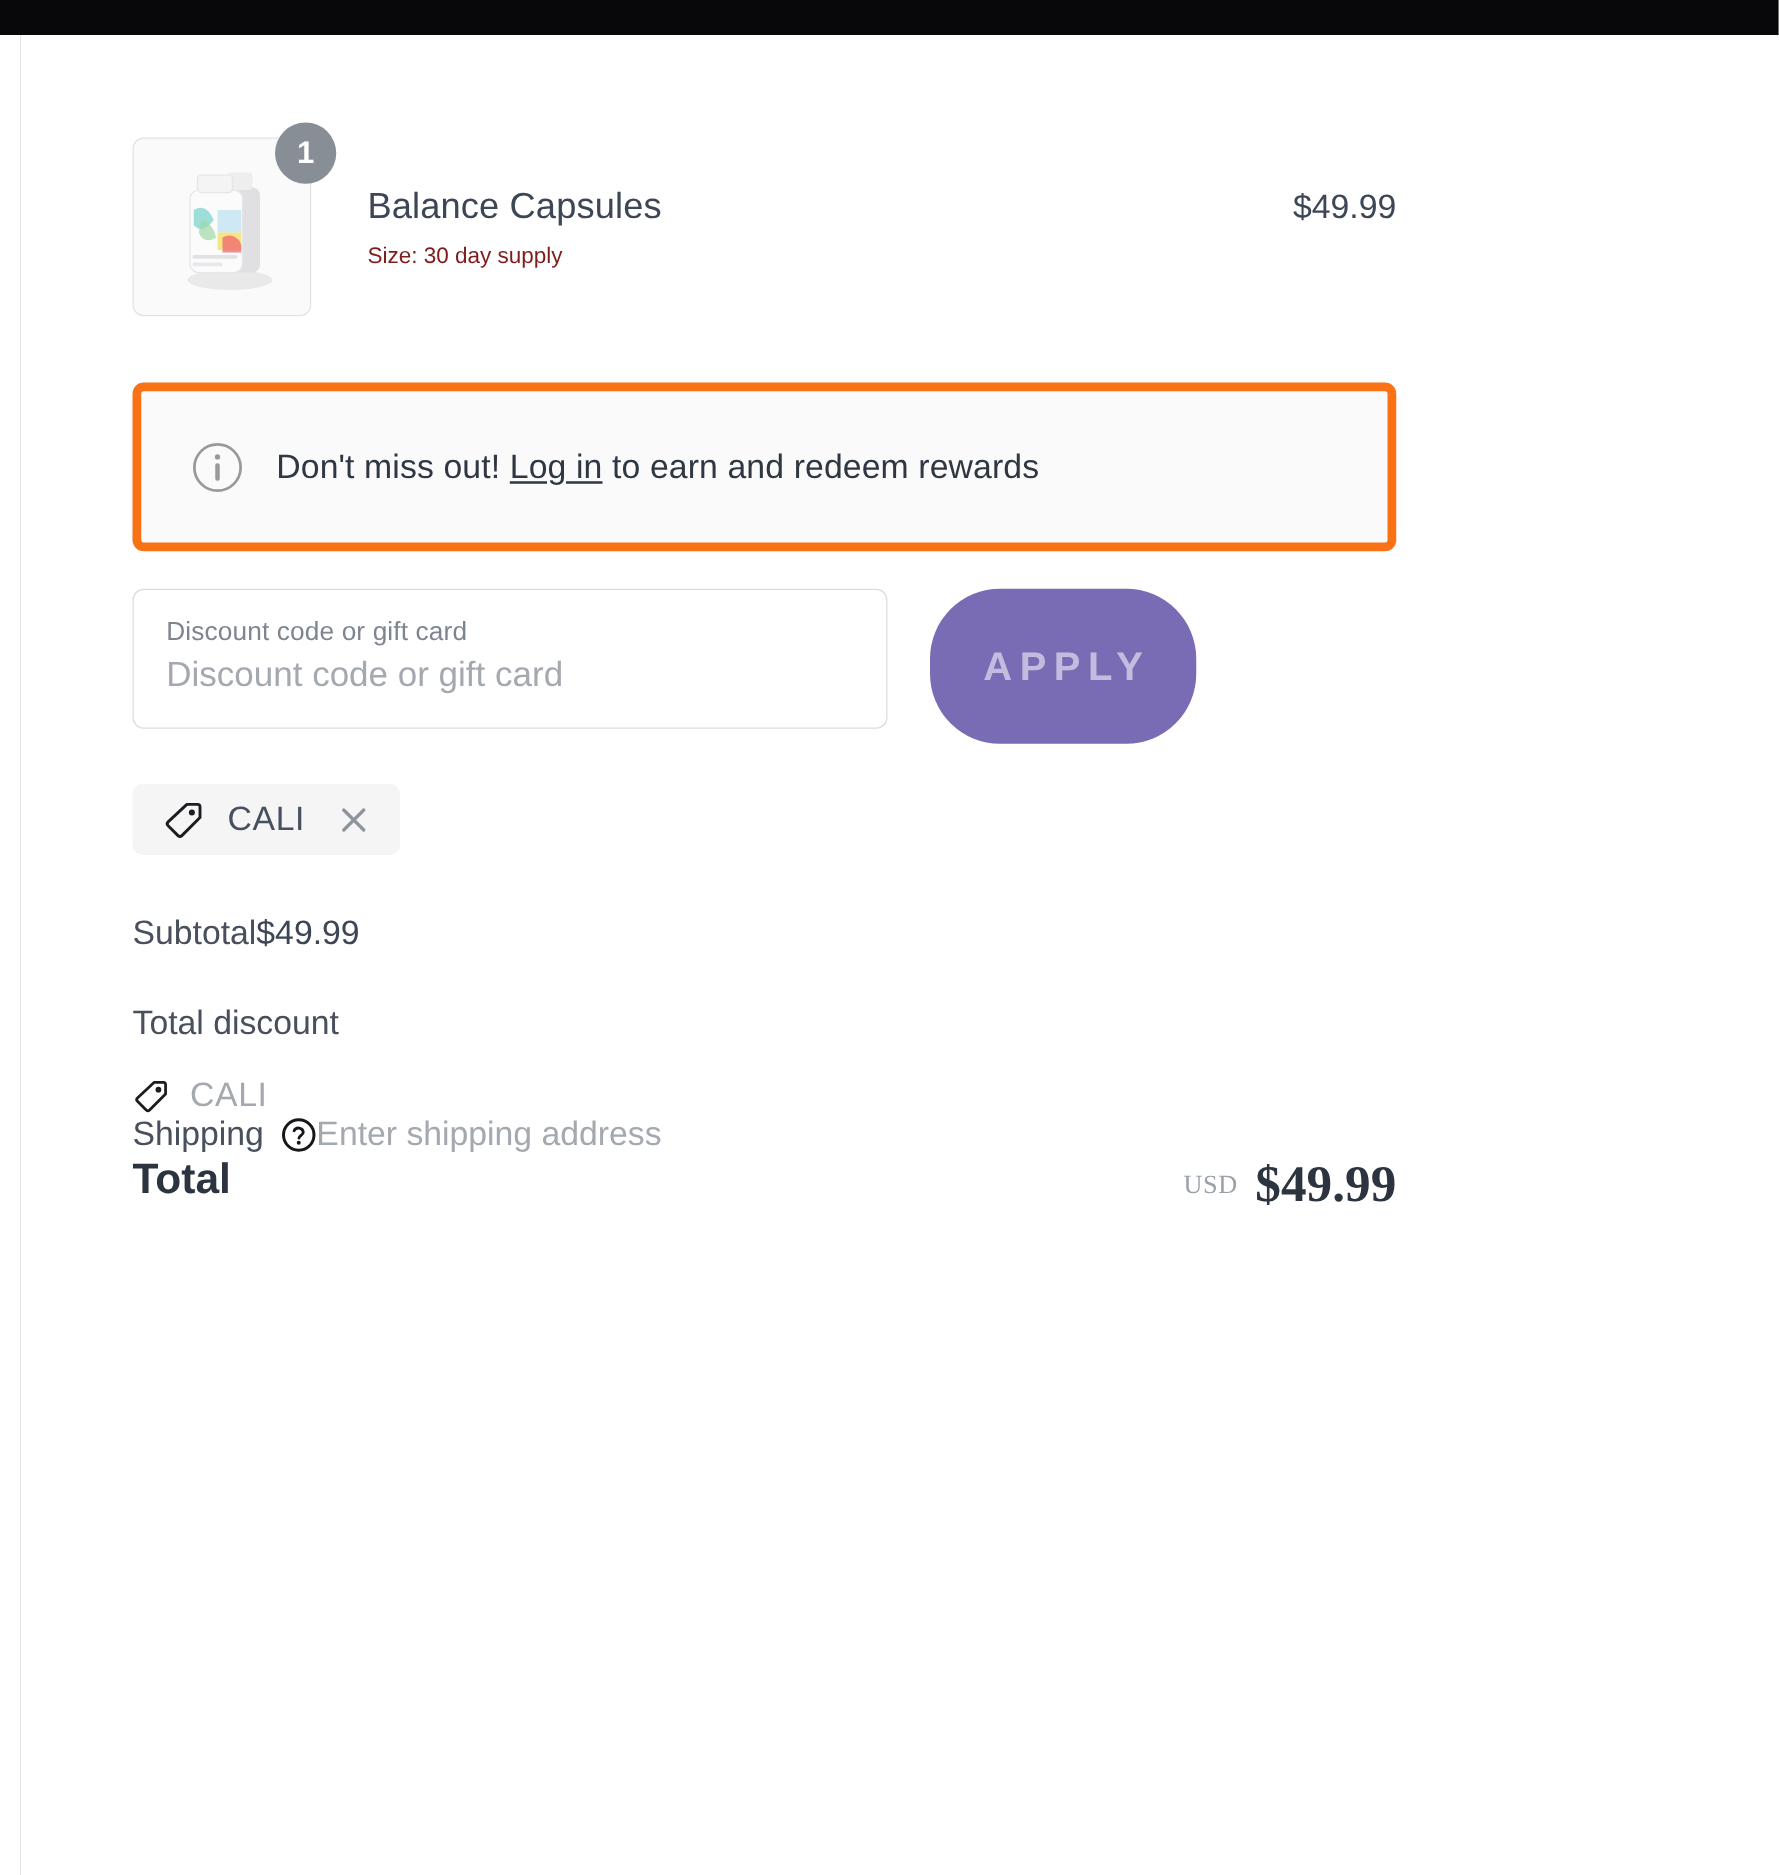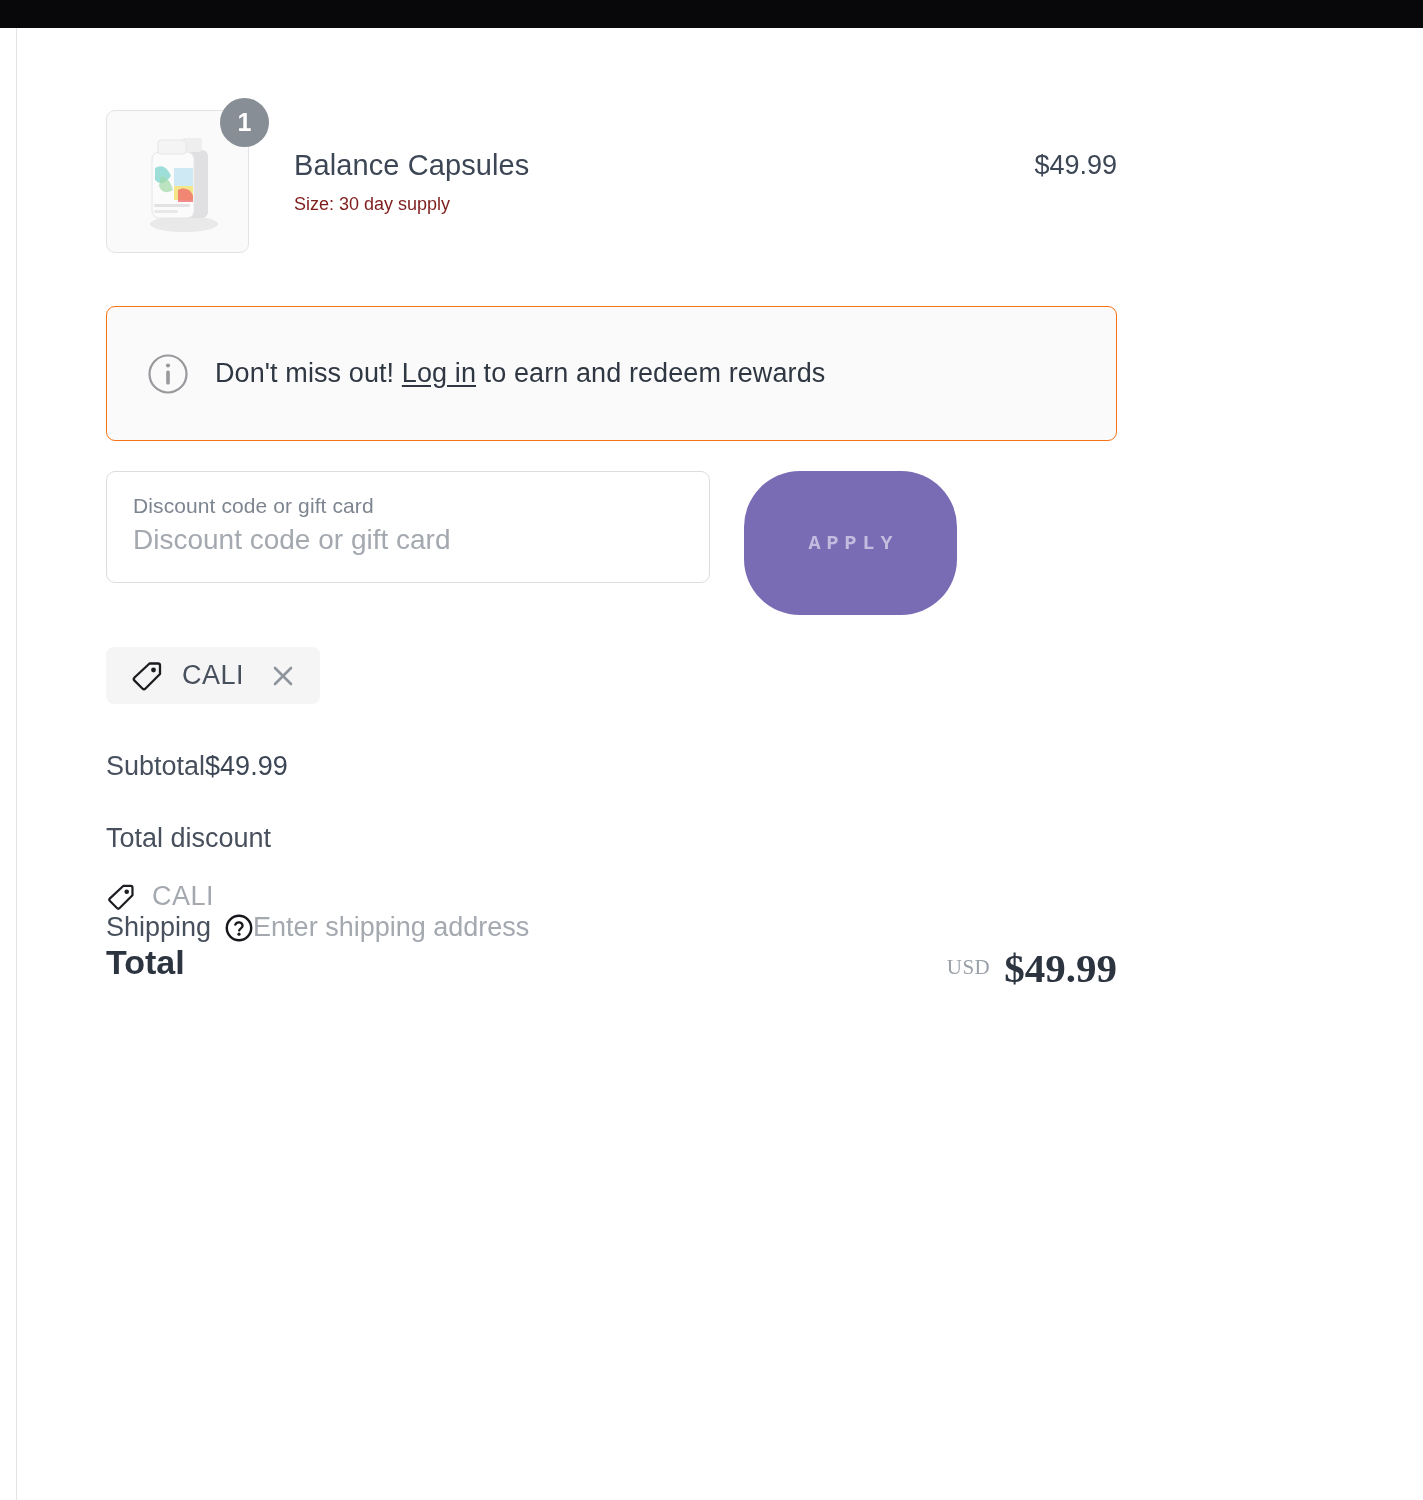--- a/index.html
+++ b/index.html
@@ -119,21 +119,21 @@
     font-size: 27px;
     color: #3c4655;
     white-space: nowrap;
     text-align: right;
   }
 
   
   .banner {
     margin-top: 46px;
     height: 135px;
-    border: 1px solid #f97316;
+    border: 7px solid #f97316;
     border-radius: 9px;
     background: #fafafa;
     box-sizing: border-box;
     display: flex;
     align-items: center;
     padding-left: 40px;
   }
   .banner-icon {
     flex: 0 0 auto;
     margin-right: 26px;
@@ -186,27 +186,27 @@
     color: #3c4655;
     padding: 0;
   }
   .field-input::placeholder {
     color: #a4a9b0;
     opacity: 1;
   }
   .apply-btn {
     margin-left: 34px;
     width: 213px;
-    height: 144px;
+    height: 124px;
     border: 0;
     border-radius: 56px;
     background: #7a6bb5;
     color: rgba(255,255,255,0.55);
-    font-family: Liberation Mono, monospace;
-    font-size: 20px;
+    font-family: Liberation Sans, sans-serif;
+    font-size: 32px;
     font-weight: bold;
     letter-spacing: 6px;
     text-indent: 6px;
     cursor: pointer;
   }
 
   
   .pill-row {
     margin-top: 32px;
   }

